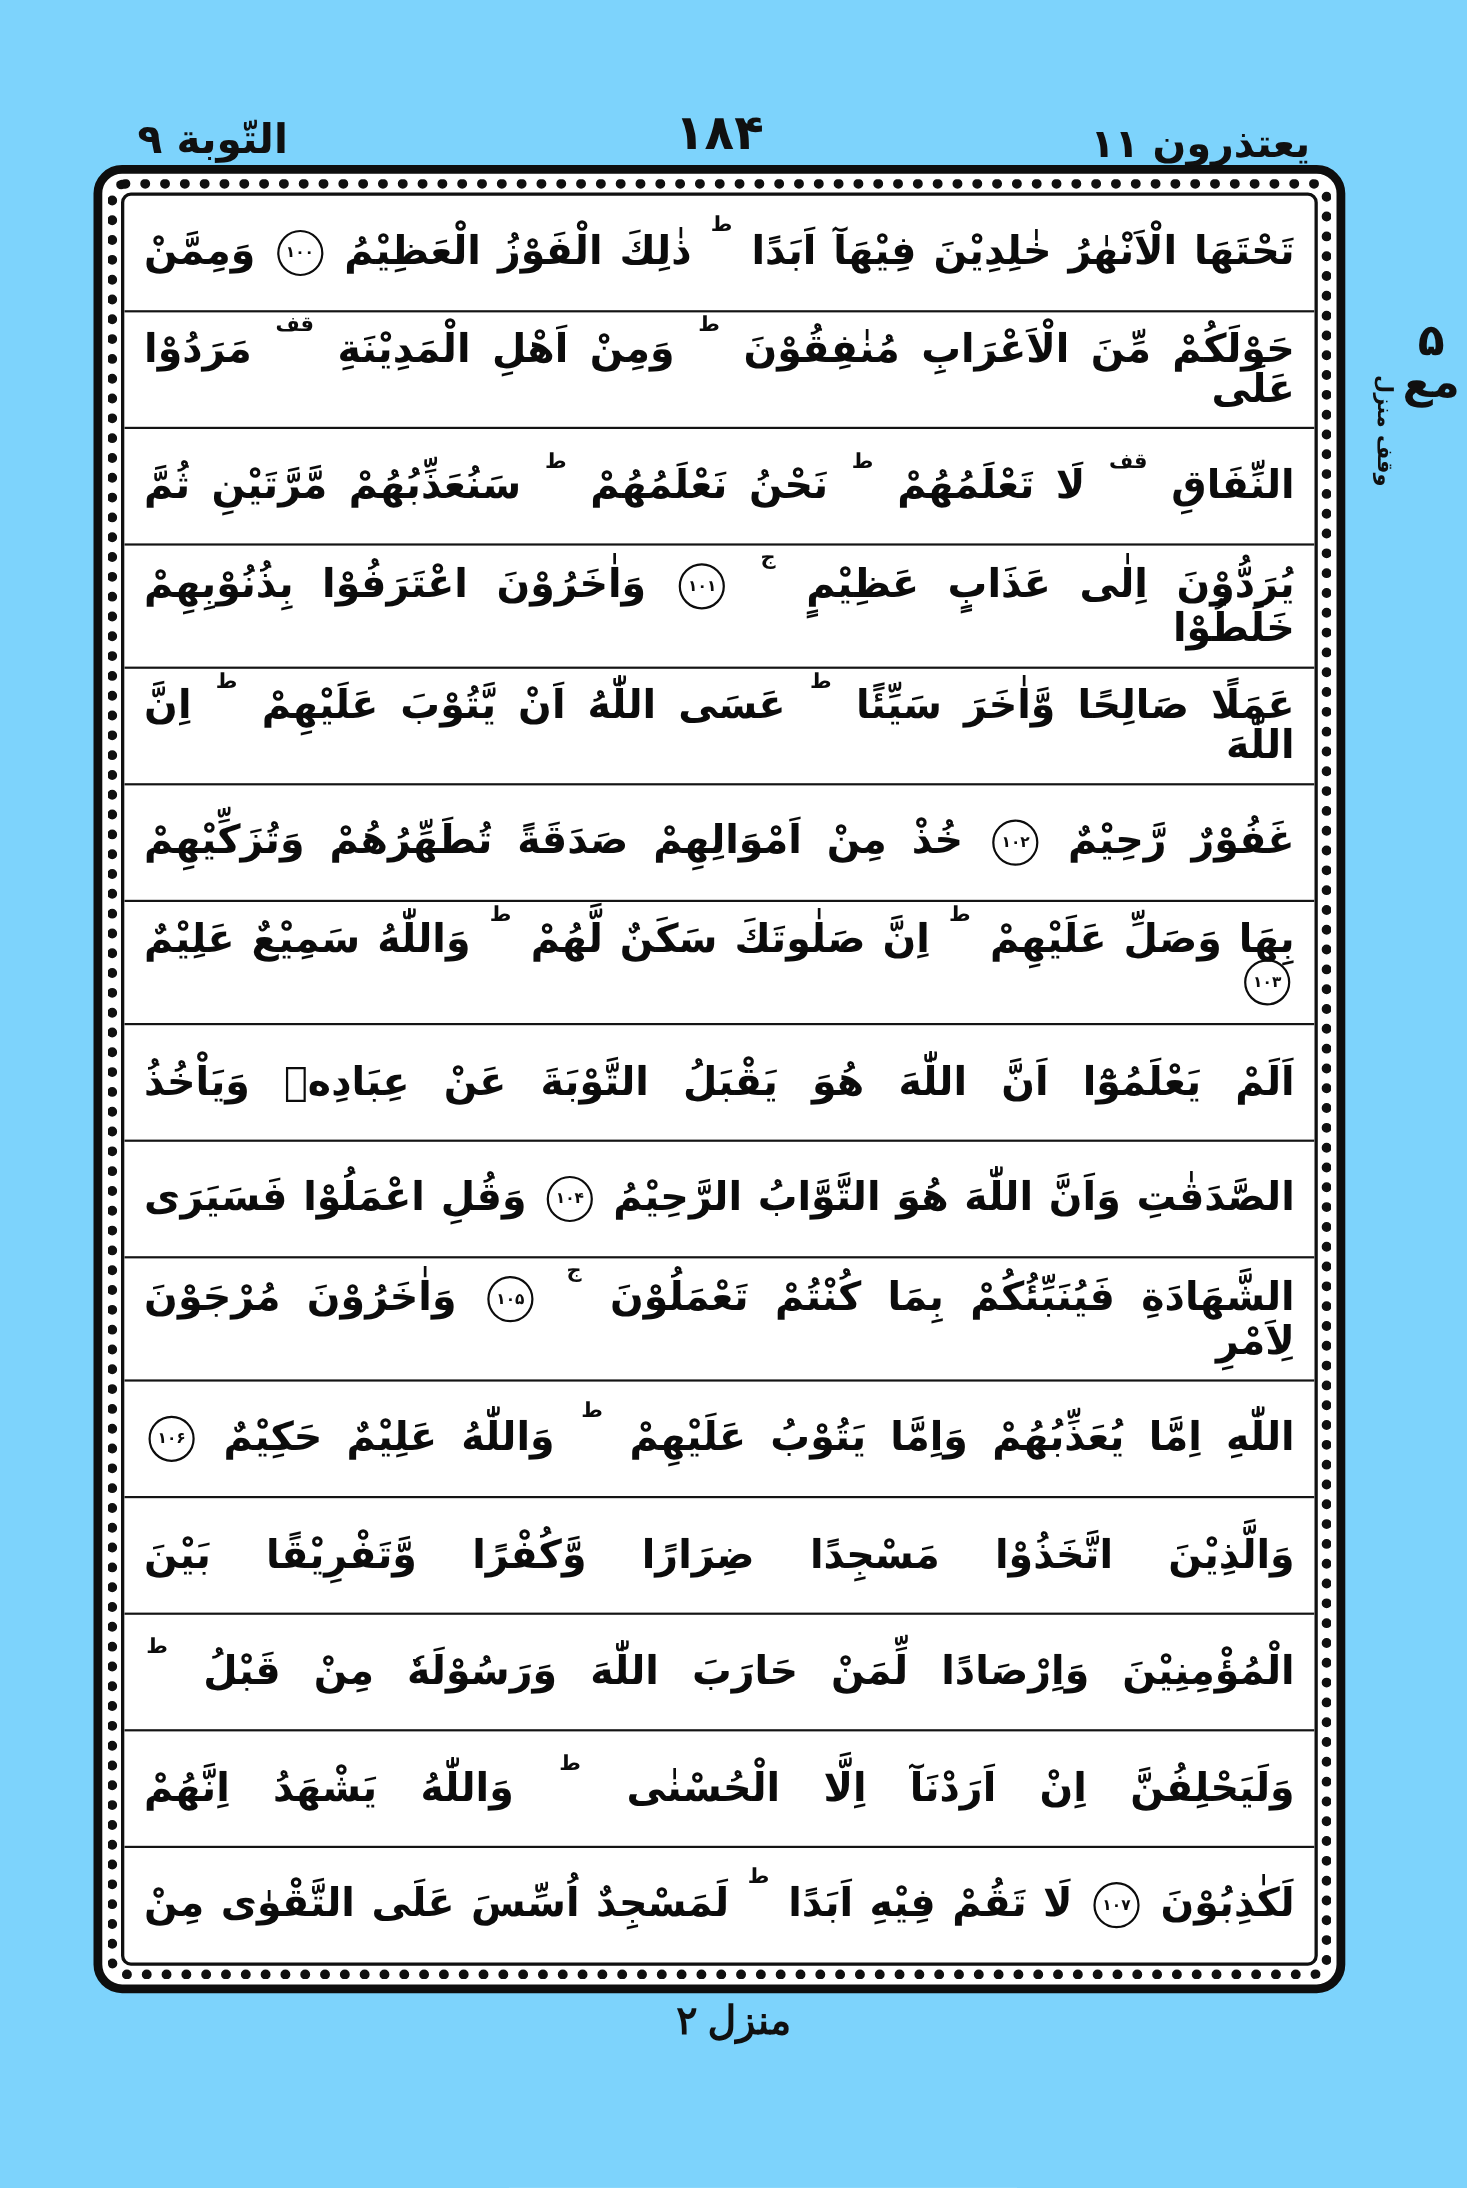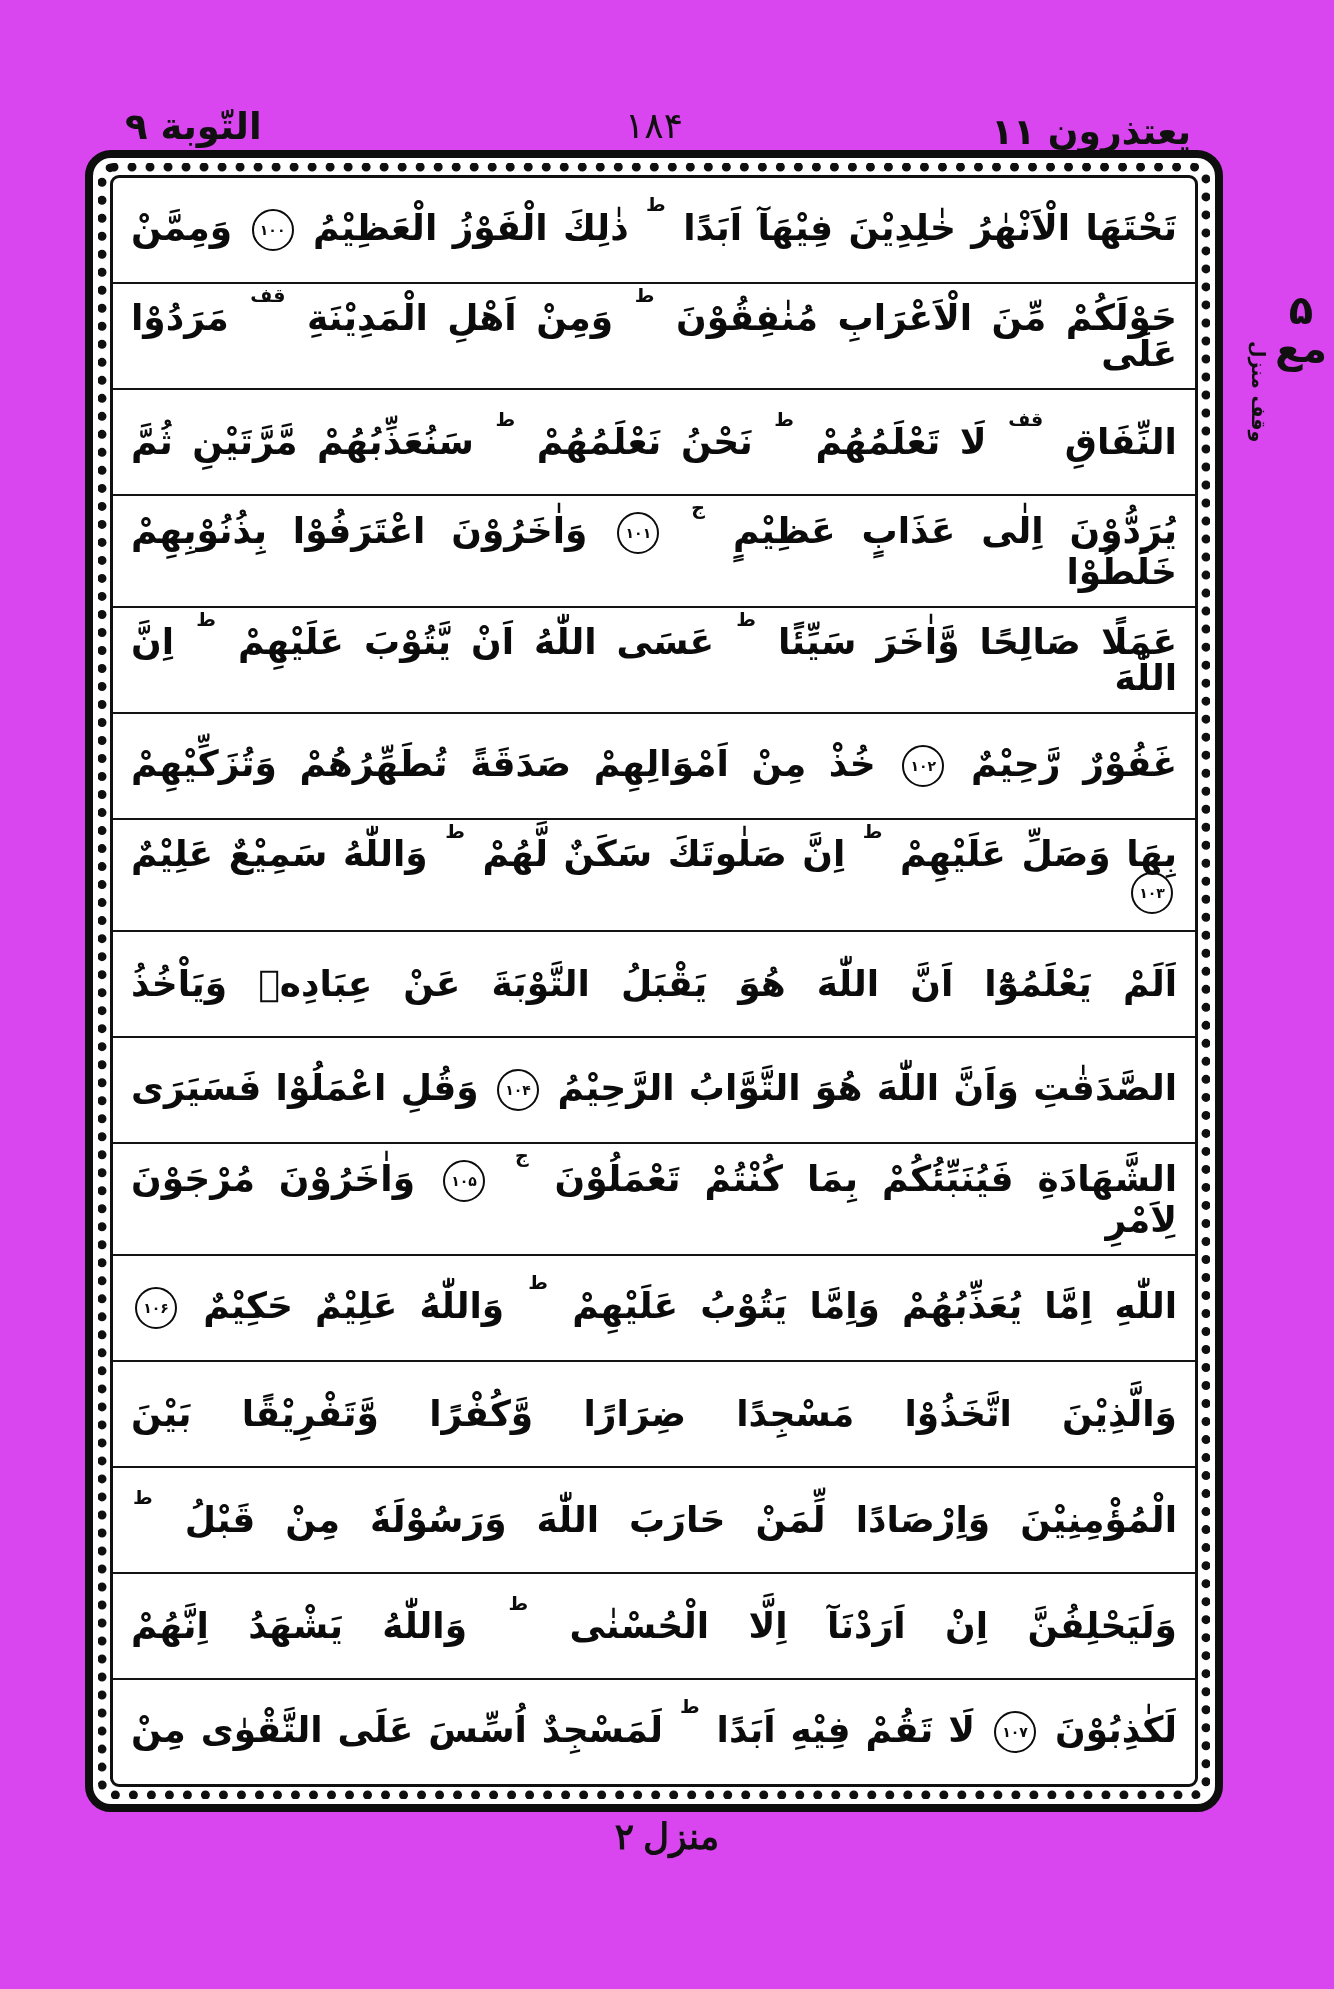--- a/index.html
+++ b/index.html
@@ -1,19 +1,19 @@
 <!DOCTYPE html>
 <html lang="ar" dir="rtl"><head>
 <meta charset="utf-8">
 <style>
   html,body{margin:0;padding:0;background:#ffffff;}
   .page{
     position:relative;
     width:1334px;height:1989px;
-    background:#d946ef;
+    background:#7dd3fc;
     color:#101010;
     font-family:"DejaVu Sans",sans-serif;
     overflow:hidden;
   }
 
   
   .header{
     position:absolute;
     left:85px;top:78px;width:1138px;height:70px;
     direction:rtl;
@@ -21,21 +21,21 @@
   .header .surah{
     position:absolute;right:1095px;left:auto;bottom:0;
     white-space:nowrap;
     font-size:37px;font-weight:bold;
   }
   
   .header .surah{right:auto;left:40px;}
   .header .pageno{
     position:absolute;left:0;right:0;bottom:2px;
     text-align:center;
-    font-size:36px;font-weight:normal;letter-spacing:2px;
+    font-size:44px;font-weight:bold;letter-spacing:2px;
   }
   .header .juz{
     position:absolute;right:32px;bottom:-4px;
     white-space:nowrap;
     font-size:36px;font-weight:bold;
   }
 
   
   .frame{
     position:absolute;

